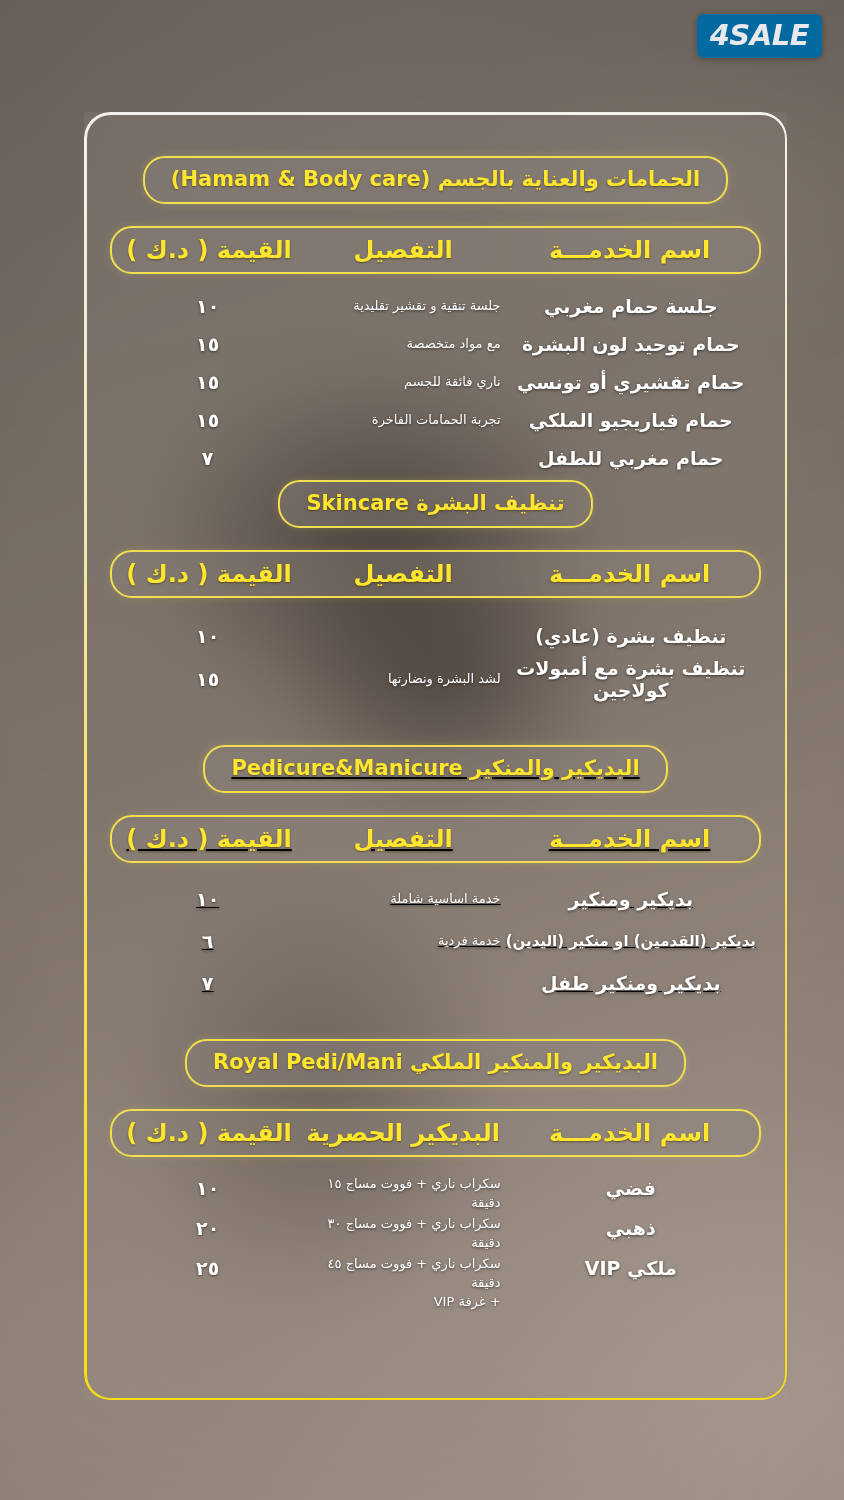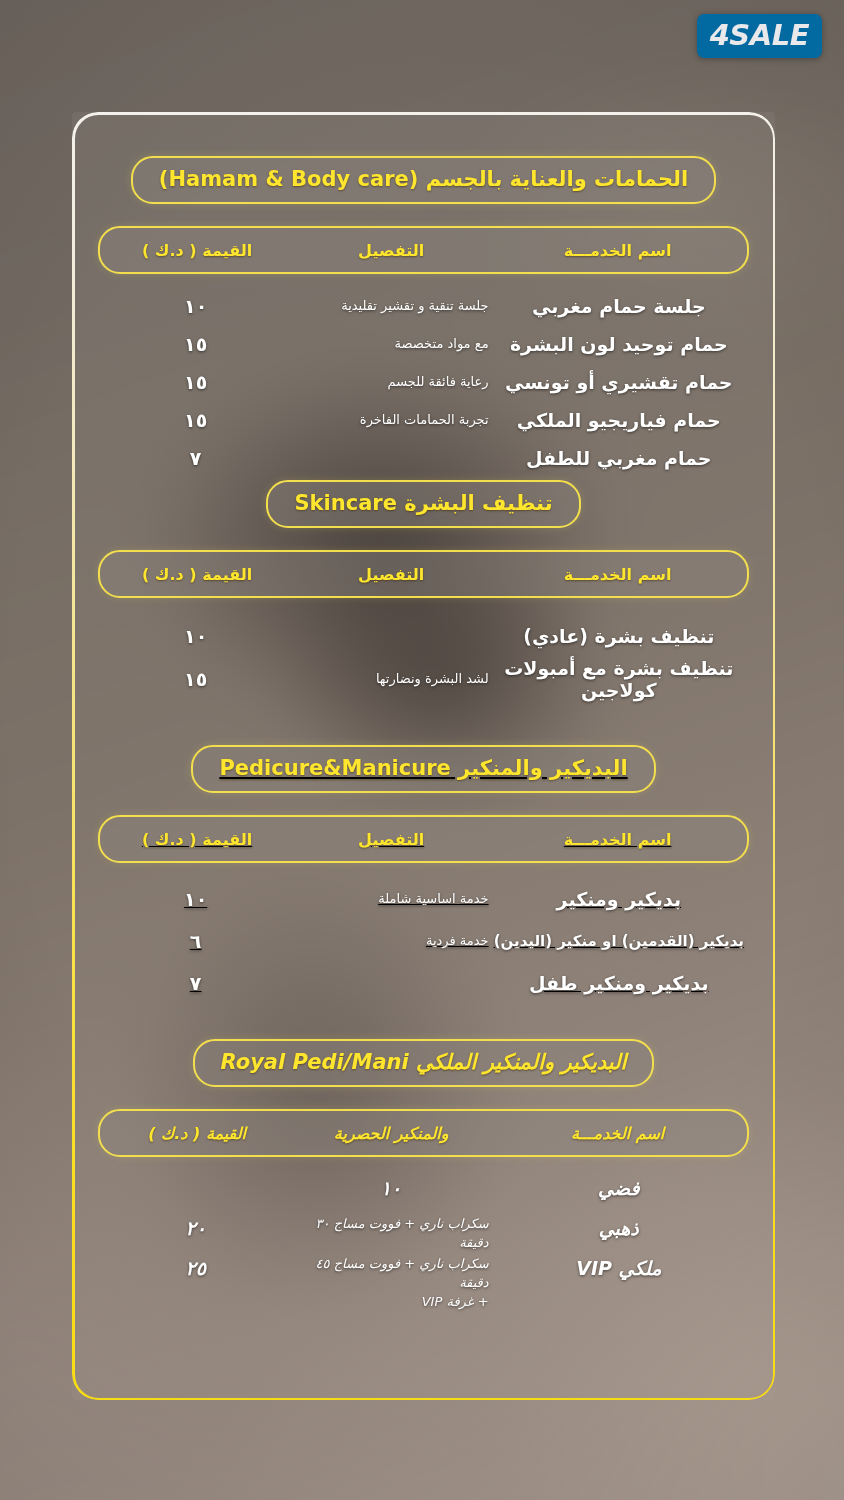--- a/index.html
+++ b/index.html
@@ -56,21 +56,21 @@
     font-size: 29px;
     letter-spacing: -0.5px;
     color: #e9e9ec;
     display: block;
     direction: ltr;
   }
 
   
   #card {
     position: absolute;
-    left: 72px;
+    left: 84px;
     top: 112px;
     width: 703px;
     height: 1288px;
     border-radius: 4px;
     background: linear-gradient(172deg, rgba(150,143,136,0.20) 0%, rgba(150,140,132,0.13) 45%, rgba(176,164,154,0.12) 100%);
     box-sizing: border-box;
     padding: 0;
   }
   #card-border {
     position: absolute;
@@ -130,21 +130,21 @@
     border-radius: 22px;
     background: rgba(139,132,124,0.40);
     box-shadow: 0 0 8px rgba(250,230,90,0.16);
     display: flex;
     align-items: center;
     height: 48px;
     box-sizing: border-box;
   }
   .col-header .ch {
     color: #ffe62e;
-    font-size: 16px;
+    font-size: 24px;
     font-weight: 700;
     text-shadow: 0 1px 2px rgba(60,40,0,0.55);
     text-align: center;
     white-space: nowrap;
   }
   .c-name   { width: 40%; }
   .c-detail { width: 30%; }
   .c-price  { width: 30%; }
 
   
@@ -171,21 +171,21 @@
   .sec-skin    .rows .row { min-height: 39px; }
   .sec-pedi    .rows      { padding-top: 16px; }
   .sec-pedi    .rows .row { min-height: 40px; }
   .sec-royal   .rows      { padding-top: 18px; }
   .sec-royal   .rows .row { min-height: 38px; align-items: flex-start; }
   .sec-royal   .cell.name  { font-size: 19px; padding-top: 2px; }
   .sec-royal   .cell.price { padding-top: 2px; }
 
   .sec-skin  { }
   .sec-pedi  { margin-top: 44px; text-decoration: underline; }
-  .sec-royal { margin-top: 36px; font-style: italic; }
+  .sec-royal { margin-top: 36px; }
 
   .sec-pedi .cell.name.small { font-size: 15px; }
 </style>
 </head>
 <body>
 
 <div id="backdrop"></div>
 <div id="vignette"></div>
 
 <div id="logo">
@@ -211,21 +211,21 @@
           <div class="cell detail">جلسة تنقية و تقشير تقليدية</div>
           <div class="cell price">١٠</div>
         </div>
         <div class="row">
           <div class="cell name">حمام توحيد لون البشرة</div>
           <div class="cell detail">مع مواد متخصصة</div>
           <div class="cell price">١٥</div>
         </div>
         <div class="row">
           <div class="cell name">حمام تقشيري أو تونسي</div>
-          <div class="cell detail">رعاية فائقة للجسم</div>
+          <div class="cell detail">ناري فائقة للجسم</div>
           <div class="cell price">١٥</div>
         </div>
         <div class="row">
           <div class="cell name">حمام فياريجيو الملكي</div>
           <div class="cell detail">تجربة الحمامات الفاخرة</div>
           <div class="cell price">١٥</div>
         </div>
         <div class="row">
           <div class="cell name">حمام مغربي للطفل</div>
           <div class="cell detail"></div>
@@ -284,26 +284,27 @@
         </div>
       </div>
     </div>
 
     <div class="section sec-royal">
       <div class="section-title-wrap">
         <div class="section-title">البديكير والمنكير الملكي Royal Pedi/Mani</div>
       </div>
       <div class="col-header">
         <div class="ch c-name">اسم الخدمـــة</div>
-        <div class="ch c-detail">والمنكير الحصرية</div>
+        <div class="ch c-detail">البديكير الحصرية</div>
         <div class="ch c-price">القيمة ( د.ك )</div>
       </div>
       <div class="rows">
         <div class="row">
           <div class="cell name">فضي</div>
+          <div class="cell detail">سكراب ناري + فووت مساج ١٥ دقيقة</div>
           <div class="cell price">١٠</div>
         </div>
         <div class="row">
           <div class="cell name">ذهبي</div>
           <div class="cell detail">سكراب ناري + فووت مساج ٣٠ دقيقة</div>
           <div class="cell price">٢٠</div>
         </div>
         <div class="row">
           <div class="cell name">ملكي VIP</div>
           <div class="cell detail">سكراب ناري + فووت مساج ٤٥ دقيقة<br>+ غرفة VIP</div>

